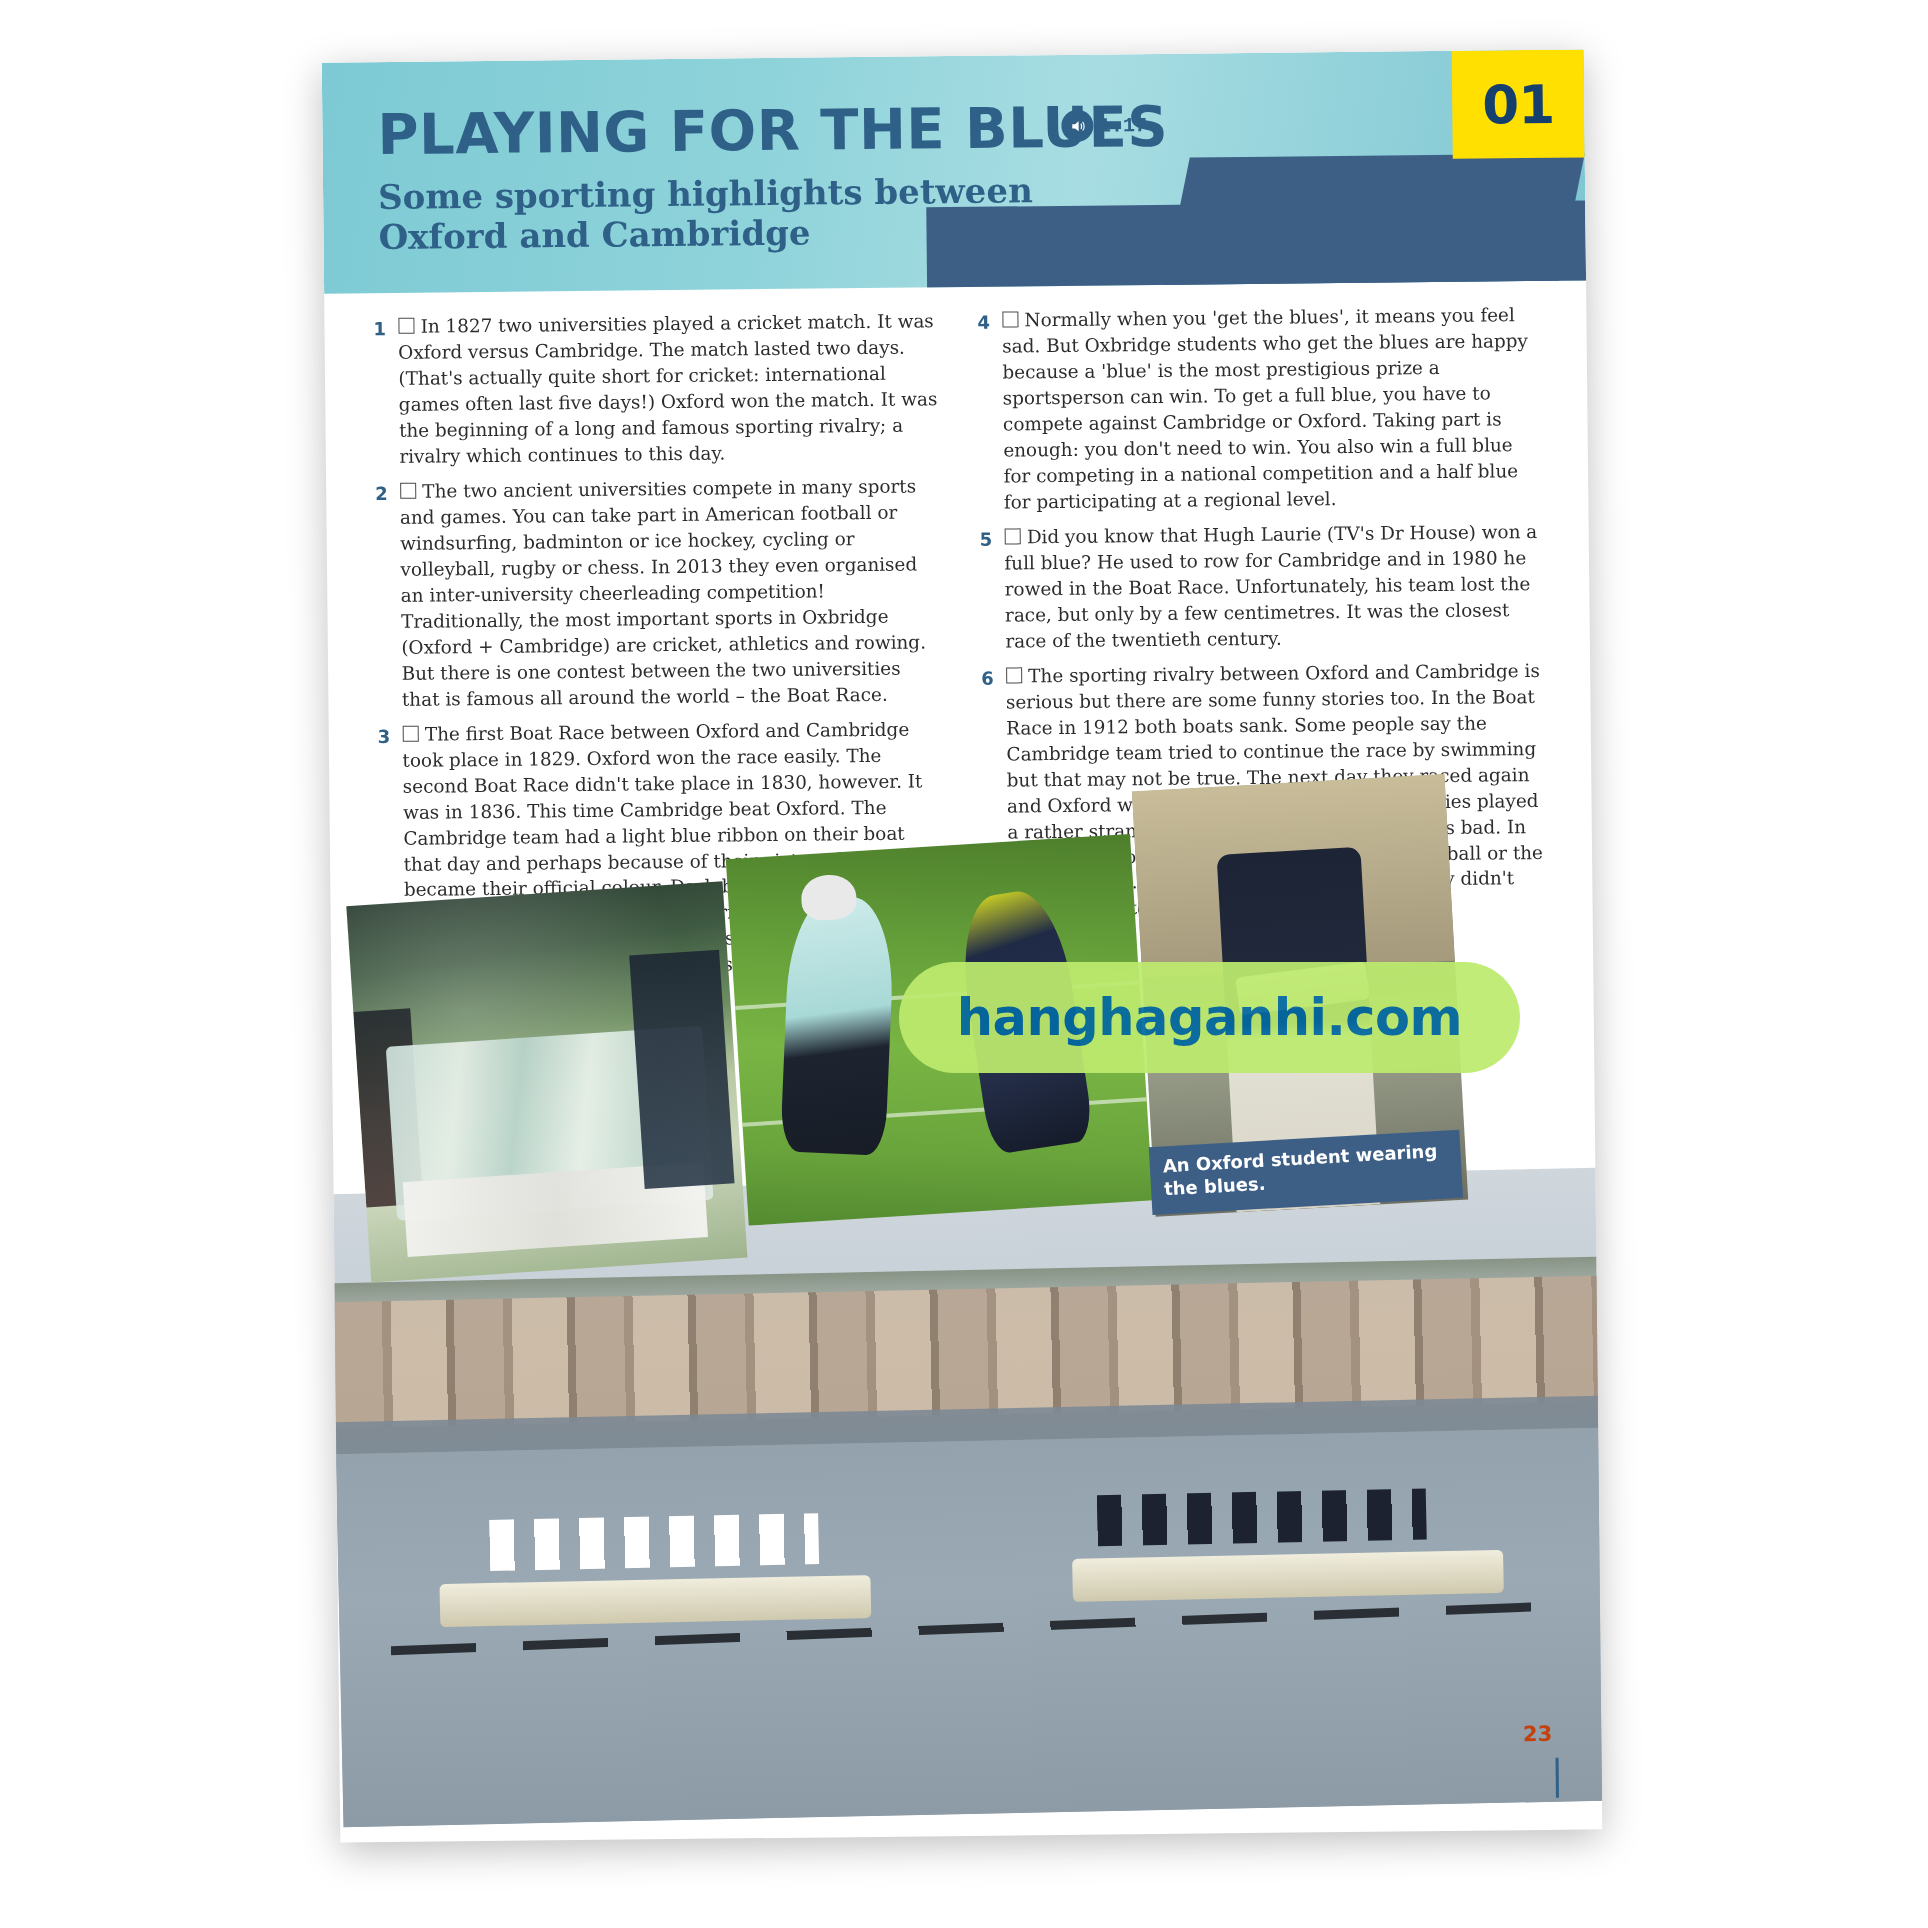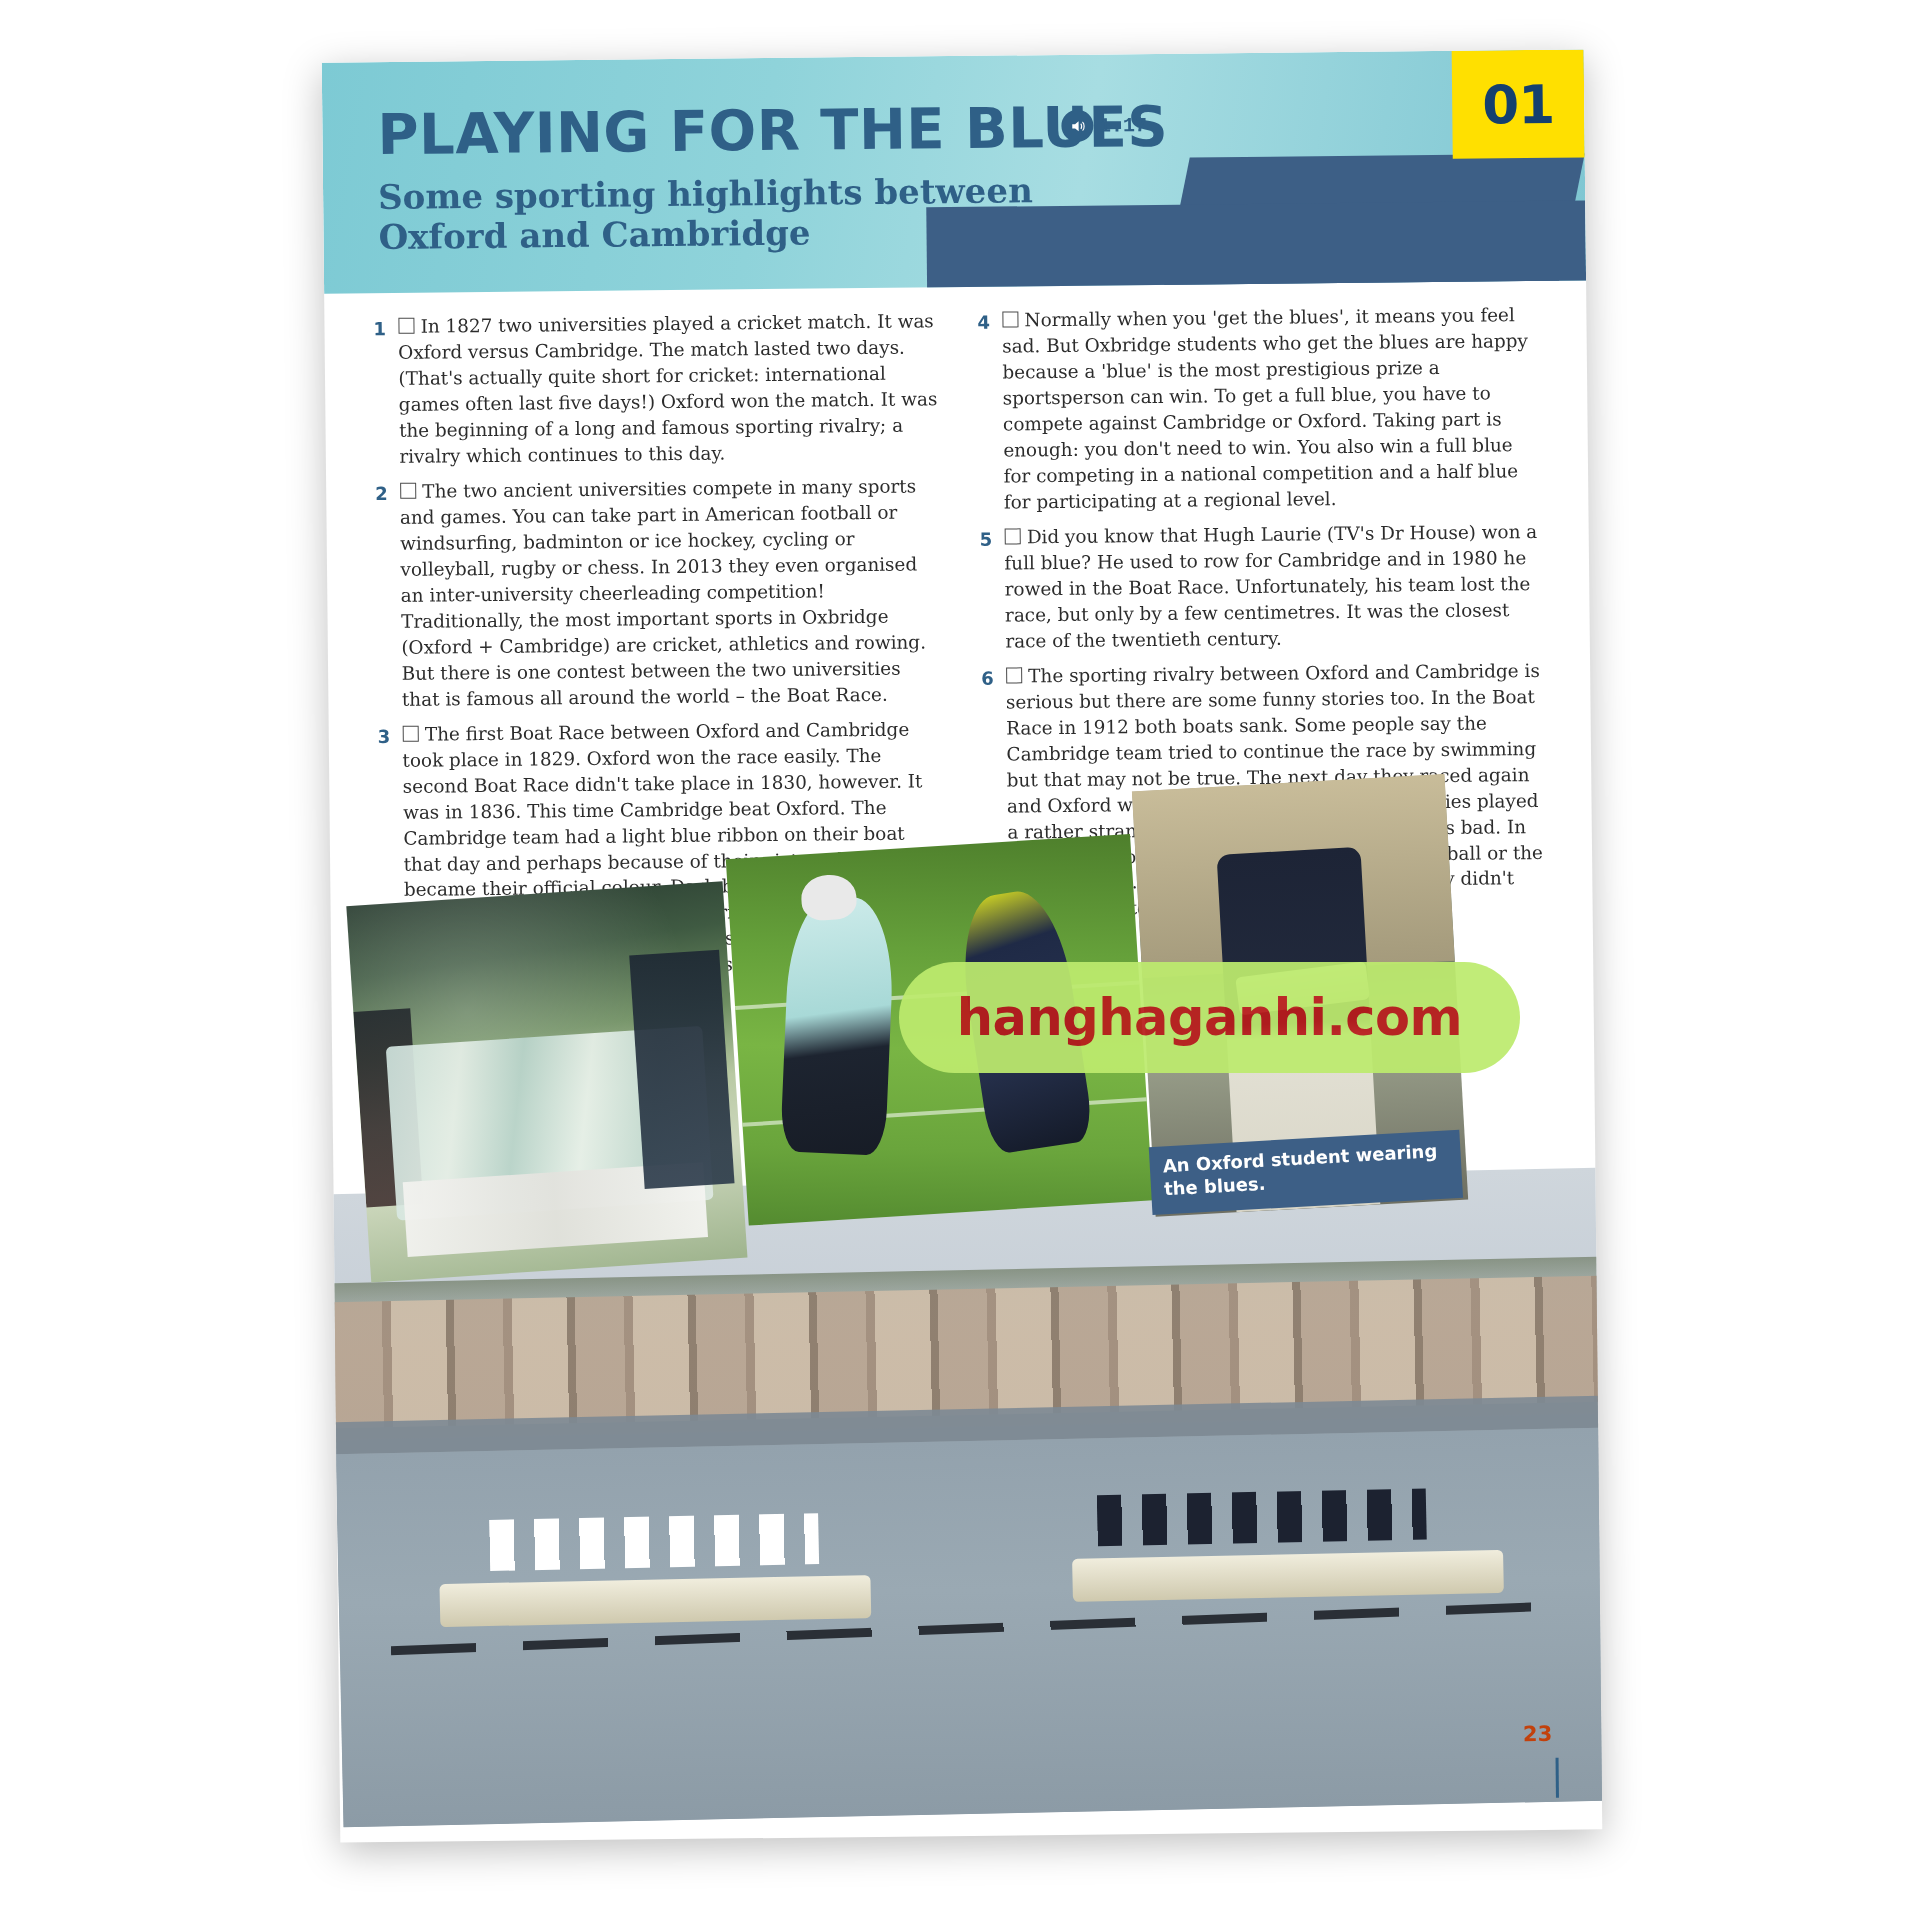--- a/index.html
+++ b/index.html
@@ -448,21 +448,21 @@
     border-radius: 56px;
     display: flex;
     align-items: center;
     justify-content: center;
     opacity: 0.93;
   }
   .watermark span {
     font-family: "DejaVu Sans", sans-serif;
     font-weight: bold;
     font-size: 51px;
-    color: #b91c1c;
+    color: #0369a1;
     letter-spacing: -0.5px;
   }
 </style>
 </head>
 <body>
 
 <div id="page-wrap">
 
   <div class="page">
 

